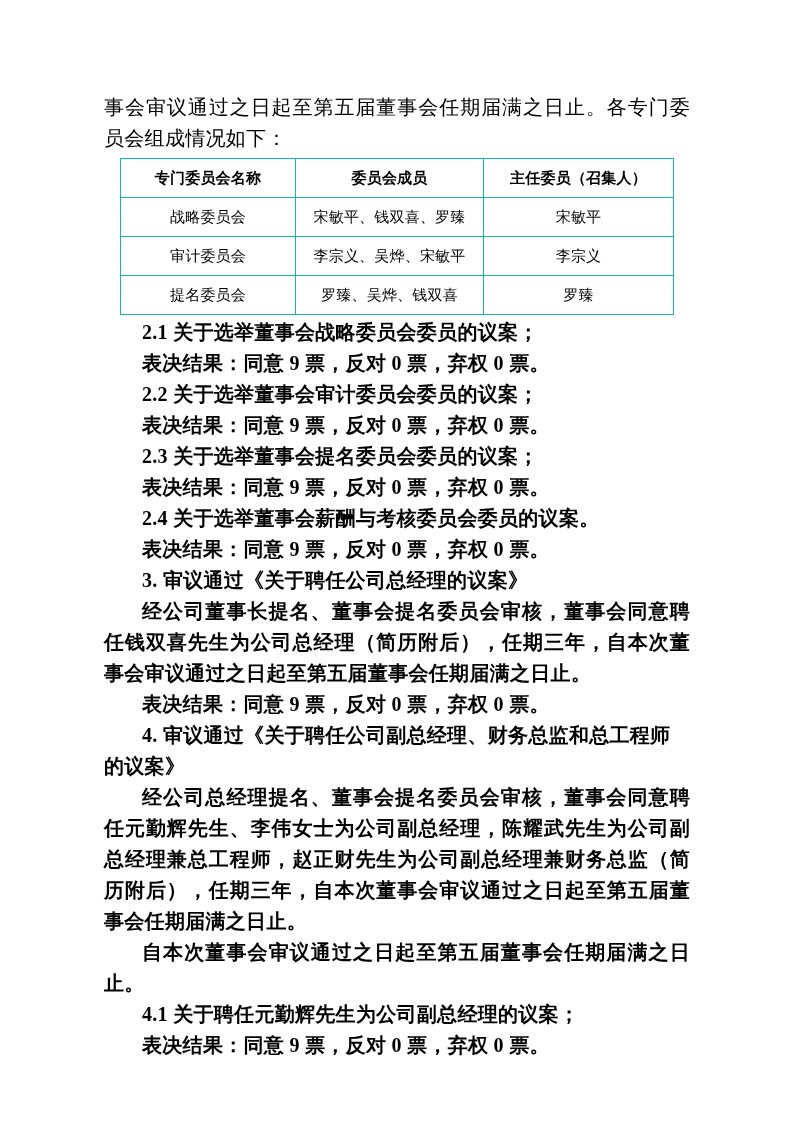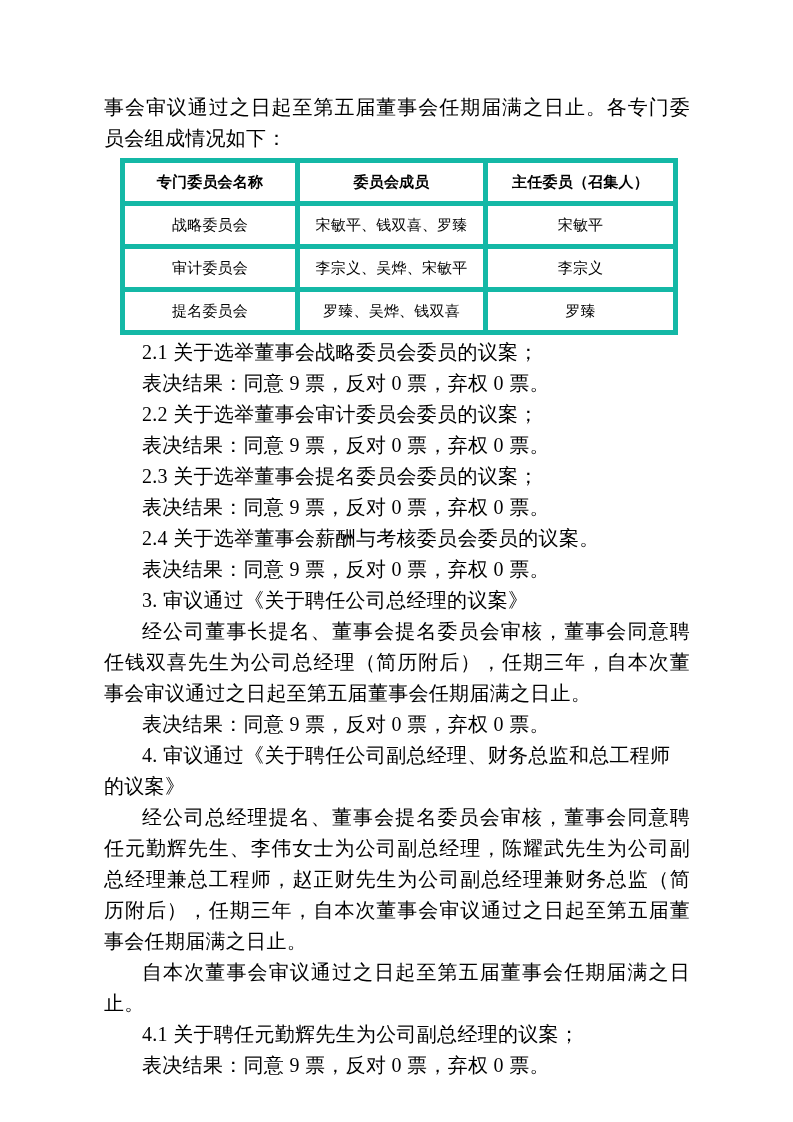--- a/index.html
+++ b/index.html
@@ -13,30 +13,30 @@
     padding:92px 103px 0 104px;
     overflow:hidden;
   }
   .para {
     margin:0;
     font-size:20px;
     line-height:31px;
     letter-spacing:0.3px;
     text-align:justify;
   }
-  .para.indent { text-indent:38px; }
-  .para.heading { font-weight:normal; text-indent:38px; text-align:left; }
+  .para.indent { text-indent:38px;font-weight:bold; }
+  .para.heading { font-weight:bold; text-indent:38px; text-align:left; }
   table.committee {
     border-collapse:collapse;
     table-layout:fixed;
     width:553px;
     margin:4px 0 2px 16px;
   }
   table.committee th, table.committee td {
-    border:5px solid #14b8a6;
+    border:1px solid #14b8a6;
     height:38px;
     padding:0 2px;
     text-align:center;
     vertical-align:middle;
     font-size:15px;
     letter-spacing:0.2px;
     overflow:hidden;
   }
   table.committee th { font-weight:bold; }
   .col-name  { width:175px; }

